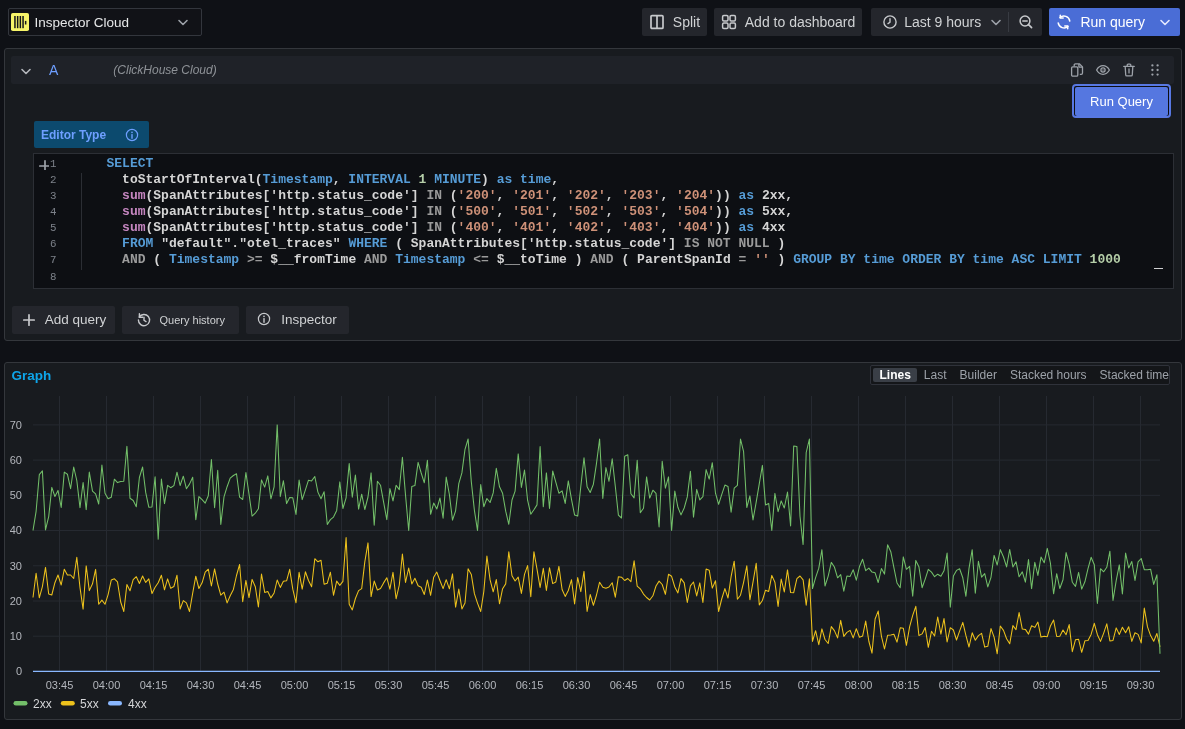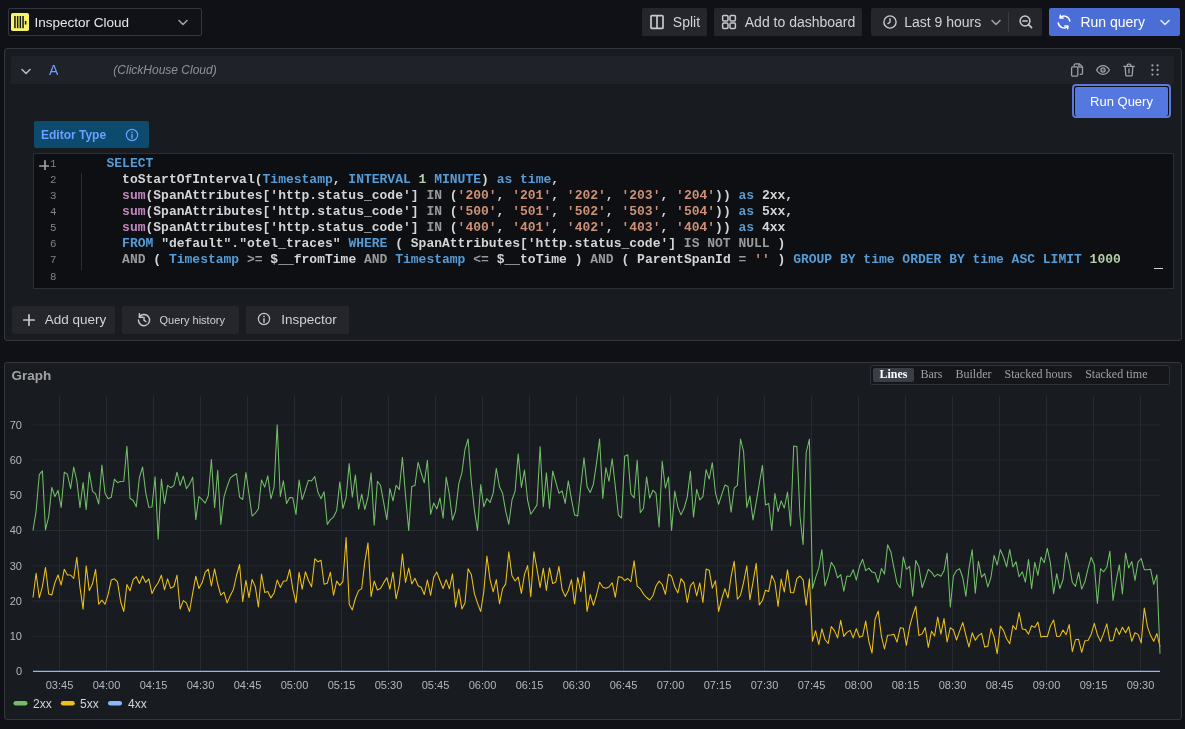--- a/index.html
+++ b/index.html
@@ -15,21 +15,21 @@
 .lbl { position:absolute; height:27px; background:#0c4a6e; border-radius:2px; display:flex; align-items:center; color:#6E9FFF; font-size:12px; font-weight:bold;margin-top:32px; }
 .rgrp { position:absolute; height:27px; border:1px solid #2f323a; border-radius:2px; background:#141619; display:flex; align-items:stretch; padding:2px; }
 .rgrp .it { display:flex; align-items:center; padding:0 13.5px; color:#9DA2A9; font-size:13.5px; border-radius:2px; font-weight:400; white-space:nowrap; }
 .rgrp .it.sel { background:#3a3f47; color:#ffffff; font-weight:bold; }
 
 .codebox { position:absolute; left:28.5px; top:104px; width:1141px; height:136.5px; background:#0d0f13; border:1px solid #2c2f35; }
 .code { position:absolute; left:47.5px; top:2.4px; font-family:"Liberation Mono",monospace; font-size:13px; font-weight:bold; line-height:16.1px; white-space:pre;margin-left:25px; }
 .gut { position:absolute; left:0; top:2.4px; width:22.5px; text-align:right; font-family:"Liberation Mono",monospace; font-size:10.8px; line-height:16.1px; color:#7d828a; }
 .gln { height:16.1px; }
 
-.grad { position:absolute; left:870px; top:364.5px; width:300px; height:20.5px; border:1px solid #2f323a; border-radius:2px; background:#141619; display:flex; align-items:stretch; padding:2px;font-family:Liberation Serif, serif; }
+.grad { position:absolute; left:870px; top:364.5px; width:300px; height:20.5px; border:1px solid #2f323a; border-radius:2px; background:#141619; display:flex; align-items:stretch; padding:2px; }
 .grad .it { display:flex; align-items:center; padding:0 6.5px; color:#9DA2A9; font-size:12px; border-radius:2px; white-space:nowrap; }
 .grad .it.sel { background:#3a3f47; color:#fff; font-weight:bold; }
 .chart { position:absolute; left:0; top:0; }
 .grid { stroke:#262a31; stroke-width:1; }
 .axt { fill:#b3b6bc; font-size:11px; font-family:"Liberation Sans",sans-serif; }
 .lgt { fill:#d4d5d7; font-size:12px; font-family:"Liberation Sans",sans-serif; }
 </style></head>
 <body>
 
 <div class="ds">
@@ -197,24 +197,24 @@
   <div class="btn" style="left:241px;top:257.5px;width:103px;height:27.5px;font-size:13.5px"><span class="ic" style="color:#c7c9cc">
         <svg width="16" height="16" viewBox="0 0 16 16" fill="none" style="">
           <circle cx="7" cy="7" r="5.6" stroke="currentColor" stroke-width="1.2"></circle>
           <circle cx="7" cy="4.4" r="0.8" fill="currentColor"></circle>
           <path d="M7 6.6v3.6" stroke="currentColor" stroke-width="1.4" stroke-linecap="round"></path>
         </svg>
       </span>Inspector</div>
 </div>
 
 <div class="panel" style="left:3.5px;top:361.5px;width:1178px;height:358.5px"></div>
-<div class="abs" style="left:11.5px;top:368px;color:#a3a3a3;font-size:13.5px;font-weight:bold">Graph</div>
+<div class="abs" style="left:11.5px;top:368px;color:#0ea5e9;font-size:13.5px;font-weight:bold">Graph</div>
 <div class="grad">
   <div class="it sel">Lines</div>
-    <div class="it">Bars</div>
+    <div class="it">Last</div>
     <div class="it">Builder</div>
     <div class="it">Stacked hours</div>
     <div class="it">Stacked time</div>
 </div>
 <svg class="chart" width="1185" height="729" viewBox="0 0 1185 729">
 <line x1="59.5" y1="396" x2="59.5" y2="671.4" class="grid"></line>
     <line x1="106.5" y1="396" x2="106.5" y2="671.4" class="grid"></line>
     <line x1="153.5" y1="396" x2="153.5" y2="671.4" class="grid"></line>
     <line x1="200.5" y1="396" x2="200.5" y2="671.4" class="grid"></line>
     <line x1="247.5" y1="396" x2="247.5" y2="671.4" class="grid"></line>

